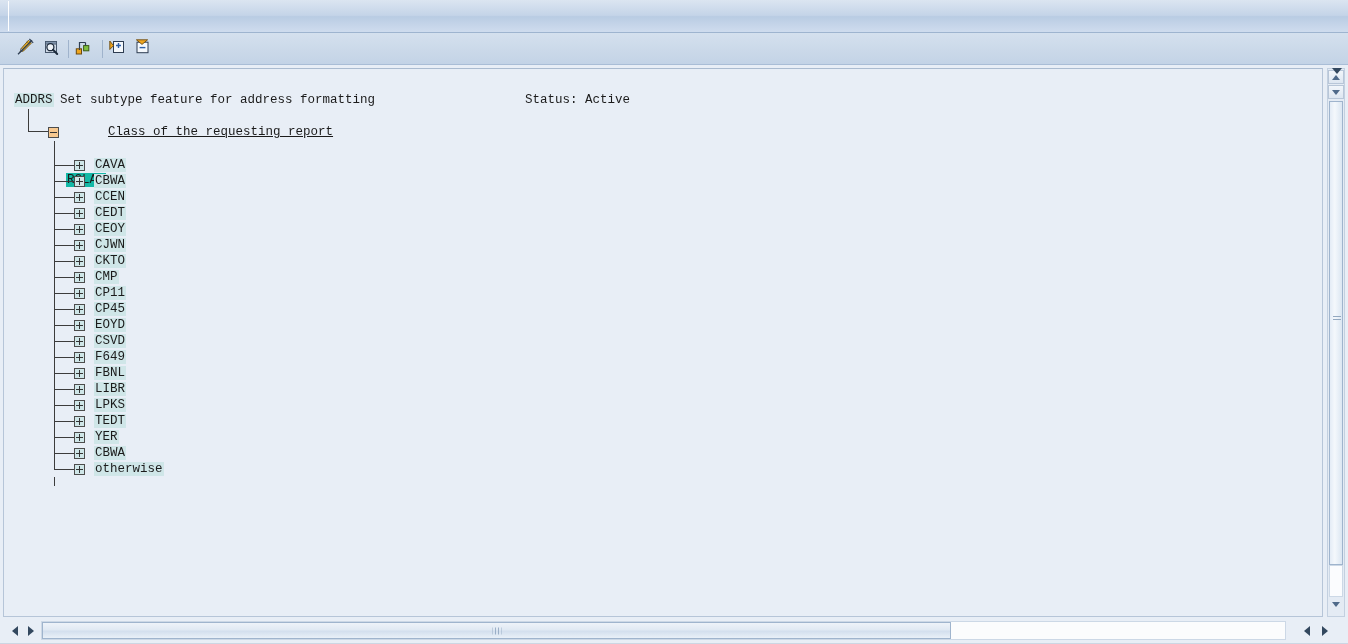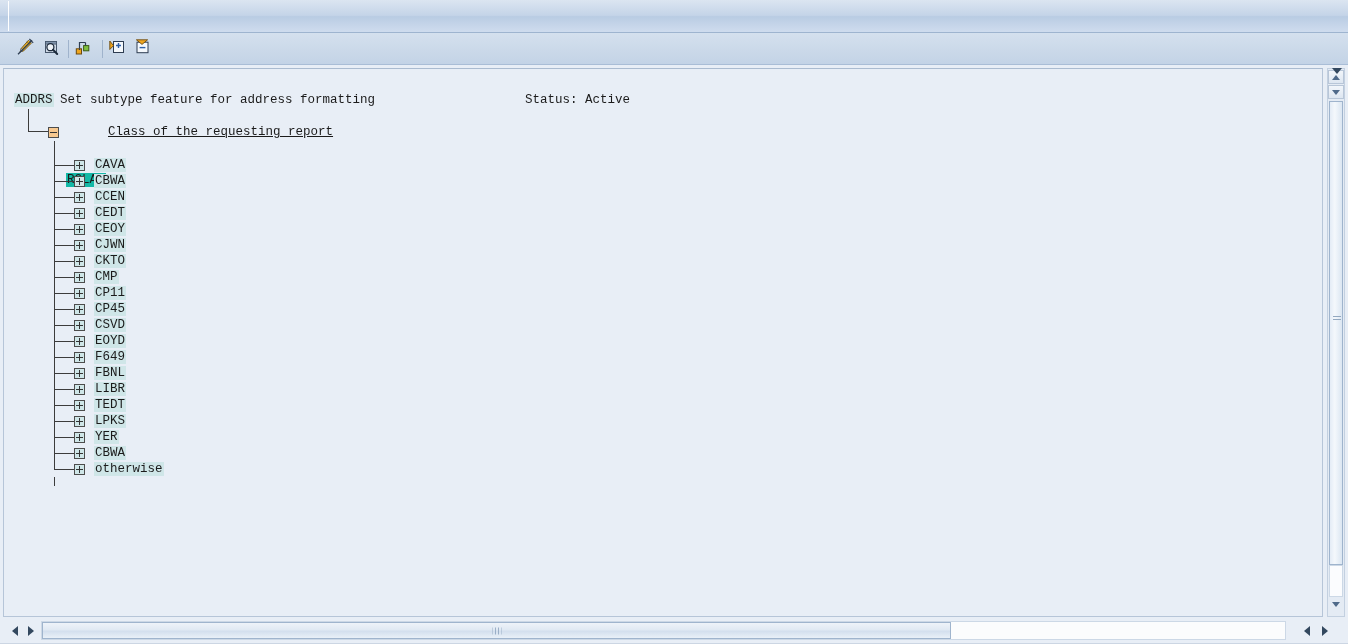--- a/index.html
+++ b/index.html
@@ -439,51 +439,51 @@
             <span class="leaf-label">CP11</span>
           </div>
           <div class="leaf-row">
             <div class="line-h" style="left: 50px; top: 8px; width: 20px;"></div>
             <span class="node-box plus"></span>
             <span class="leaf-label">CP45</span>
           </div>
           <div class="leaf-row">
             <div class="line-h" style="left: 50px; top: 8px; width: 20px;"></div>
             <span class="node-box plus"></span>
+            <span class="leaf-label">EOYD</span>
+          </div>
+          <div class="leaf-row">
+            <div class="line-h" style="left: 50px; top: 8px; width: 20px;"></div>
+            <span class="node-box plus"></span>
             <span class="leaf-label">CSVD</span>
           </div>
           <div class="leaf-row">
             <div class="line-h" style="left: 50px; top: 8px; width: 20px;"></div>
             <span class="node-box plus"></span>
-            <span class="leaf-label">EOYD</span>
-          </div>
-          <div class="leaf-row">
-            <div class="line-h" style="left: 50px; top: 8px; width: 20px;"></div>
-            <span class="node-box plus"></span>
             <span class="leaf-label">F649</span>
           </div>
           <div class="leaf-row">
             <div class="line-h" style="left: 50px; top: 8px; width: 20px;"></div>
             <span class="node-box plus"></span>
             <span class="leaf-label">FBNL</span>
           </div>
           <div class="leaf-row">
             <div class="line-h" style="left: 50px; top: 8px; width: 20px;"></div>
             <span class="node-box plus"></span>
             <span class="leaf-label">LIBR</span>
           </div>
           <div class="leaf-row">
             <div class="line-h" style="left: 50px; top: 8px; width: 20px;"></div>
             <span class="node-box plus"></span>
+            <span class="leaf-label">LPKS</span>
+          </div>
+          <div class="leaf-row">
+            <div class="line-h" style="left: 50px; top: 8px; width: 20px;"></div>
+            <span class="node-box plus"></span>
             <span class="leaf-label">TEDT</span>
-          </div>
-          <div class="leaf-row">
-            <div class="line-h" style="left: 50px; top: 8px; width: 20px;"></div>
-            <span class="node-box plus"></span>
-            <span class="leaf-label">LPKS</span>
           </div>
           <div class="leaf-row">
             <div class="line-h" style="left: 50px; top: 8px; width: 20px;"></div>
             <span class="node-box plus"></span>
             <span class="leaf-label">YER</span>
           </div>
           <div class="leaf-row">
             <div class="line-h" style="left: 50px; top: 8px; width: 20px;"></div>
             <span class="node-box plus"></span>
             <span class="leaf-label">CBWA</span>

